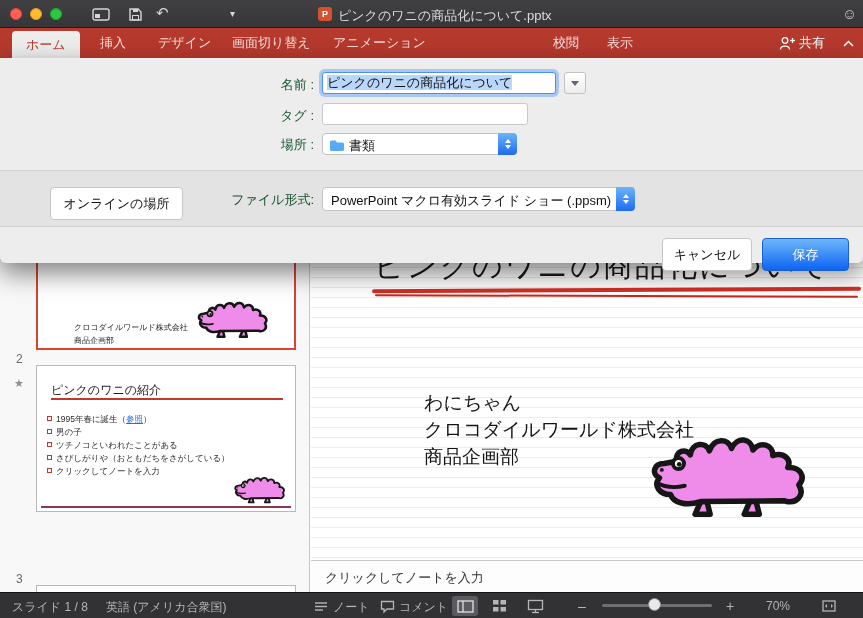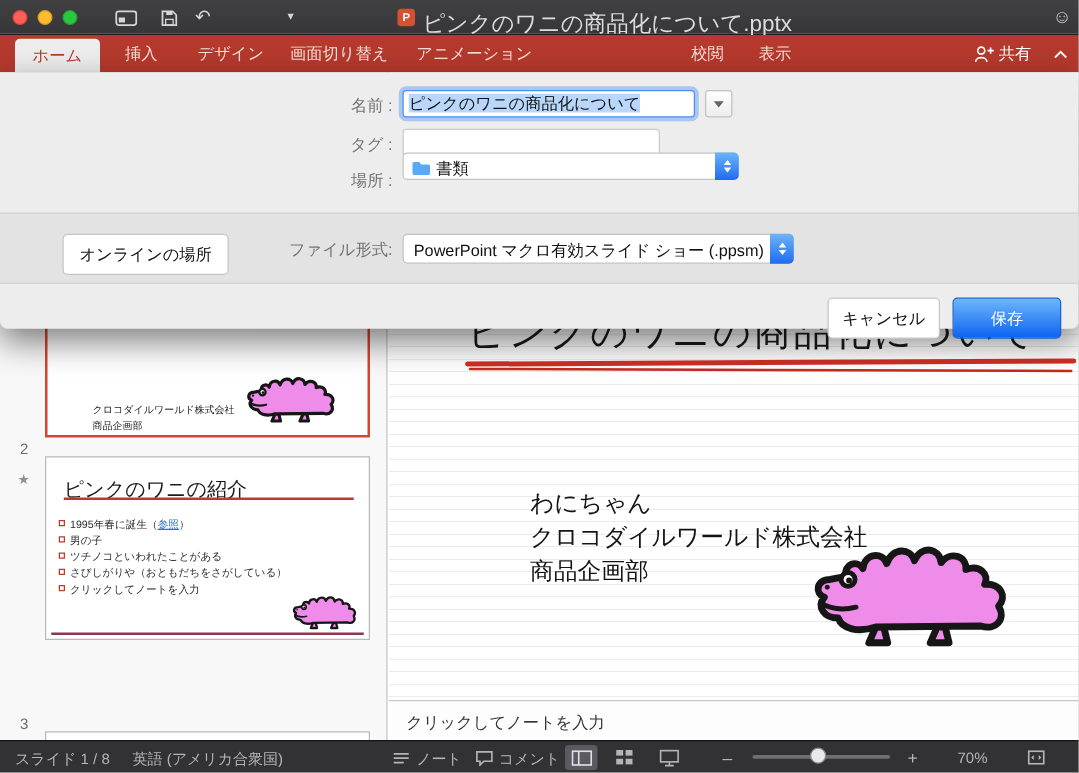--- a/index.html
+++ b/index.html
@@ -7,21 +7,21 @@
   .screen{position:relative;width:863px;height:618px;overflow:hidden;background:#fff;}
   .abs{position:absolute;}
 
   
   .titlebar{position:absolute;left:0;top:0;width:863px;height:28px;background:linear-gradient(#414144,#363638);border-bottom:1px solid #1d1d1f;}
   .tl{position:absolute;top:8px;width:12px;height:12px;border-radius:50%;}
   .tl.red{background:#ff5f57;border:1px solid #e0443e;}
   .tl.yellow{background:#febc2e;border:1px solid #d89e24;}
   .tl.green{background:#28c840;border:1px solid #24a732;}
   .tb-ic{position:absolute;color:#d6d6d6;}
-  .doc-title{position:absolute;top:7px;font-size:18px;color:#dcdcdc;white-space:nowrap;}
+  .doc-title{position:absolute;top:7px;font-size:13px;color:#dcdcdc;white-space:nowrap;}
   .search-field{position:absolute;left:618px;top:5px;width:214px;height:19px;background:#2b2b2d;border:1px solid #1c1c1e;border-radius:4px;}
   .search-input{position:absolute;left:22px;top:0;width:186px;height:17px;background:transparent;border:none;outline:none;color:#cfcfcf;font-size:12px;}
   .search-input::placeholder{color:#8f8f93;}
   .docicon{position:absolute;border-radius:3px;background:#d35230;color:#fff;font-size:9px;font-weight:bold;text-align:center;line-height:14px;}
 
   
   .ribbon{position:absolute;left:0;top:28px;width:863px;height:30px;background:#b5392d;}
   .tab{position:absolute;top:0;height:30px;line-height:30px;font-size:13px;color:#f8ddd6;white-space:nowrap;cursor:default;}
   .tab.sel{top:3px;height:27px;line-height:27px;background:#ededed;color:#b8362a;border-radius:4px 4px 0 0;padding:0 14px;}
 
@@ -47,21 +47,21 @@
   
   .statusbar{position:absolute;left:0;top:592px;width:863px;height:26px;background:#323234;border-top:1px solid #141414;text-align:right;}
   .sb-text{position:absolute;top:6px;font-size:12px;color:#b5b5b5;white-space:nowrap;}
   .sb-btn{position:absolute;top:3px;width:26px;height:20px;border-radius:3px;display:flex;align-items:center;justify-content:center;}
   .sb-btn.sel{background:#5a5a60;}
   .slider-track{position:absolute;left:602px;top:11px;width:110px;height:3px;background:#6e6e73;border-radius:2px;}
   .slider-knob{position:absolute;left:648px;top:5px;width:13px;height:13px;border-radius:50%;background:#e9e9e9;border:1px solid #8a8a8a;}
 
   
   .sheet{position:absolute;left:0;top:58px;width:863px;height:205px;background:#ededed;border-radius:0 0 6px 6px;box-shadow:0 10px 26px rgba(0,0,0,.5);z-index:50;}
-  .sh-label{position:absolute;left:150px;width:164px;text-align:right;font-size:13px;color:#737373;white-space:nowrap;}
+  .sh-label{position:absolute;left:150px;width:164px;text-align:right;font-size:13px;color:#14532d;white-space:nowrap;}
   .field{position:absolute;height:22px;background:#fff;border:1px solid #c9c9c9;border-radius:3px;font-size:13px;color:#111;}
   .name-field{border:1px solid #4a90ee;box-shadow:0 0 0 3px rgba(87,152,247,.45);line-height:20px;padding:0 4px;white-space:nowrap;overflow:hidden;}
   .name-field .sel-text{background:#b9d7fb;}
   .expander{position:absolute;left:564px;top:14px;width:22px;height:22px;background:linear-gradient(#fff,#ededed);border:1px solid #c2c2c2;border-radius:3px;display:flex;align-items:center;justify-content:center;}
   .popup{position:absolute;height:22px;background:#fff;border:1px solid #c3c3c3;border-radius:4px;font-size:13px;color:#111;}
   .popup .stepper{position:absolute;right:-1px;top:-1px;width:19px;height:22px;border-radius:0 4px 4px 0;background:linear-gradient(#6db4f9,#1e6bf0);display:flex;flex-direction:column;align-items:center;justify-content:center;gap:2px;}
   .tri-up{width:0;height:0;border-left:3.5px solid transparent;border-right:3.5px solid transparent;border-bottom:4.5px solid #fff;}
   .tri-down{width:0;height:0;border-left:3.5px solid transparent;border-right:3.5px solid transparent;border-top:4.5px solid #fff;}
   .tri-gray{width:0;height:0;border-left:4px solid transparent;border-right:4px solid transparent;border-top:5px solid #666;}
   .band{position:absolute;left:0;top:112px;width:863px;height:57px;background:#e3e3e3;border-top:1px solid #d2d2d2;border-bottom:1px solid #d2d2d2;}
@@ -145,21 +145,21 @@
         <div class="abs" style="left:36px;top:129px;font-size:8px;color:#222">商品企画部</div>
         <svg class="croc abs" style="left:158px;top:86px" width="80" height="47">
             <use href="#croc"></use>
           </svg>
       </div>
 
       <span class="slide-num" style="top:294px">2</span>
       <span class="anim-star" style="top:319px">★</span>
 
       <div class="thumb normal lined-sm" style="top:307px;height:147px">
-        <div class="abs" style="left:14px;top:16px;font-size:16px;color:#1c1c1c">ピンクのワニの紹介</div>
+        <div class="abs" style="left:14px;top:16px;font-size:12px;color:#1c1c1c">ピンクのワニの紹介</div>
         <div class="abs" style="left:14px;top:32px;width:232px;height:2px;background:#c0392b"></div>
 
         <div class="bullet-row" style="top:48px">
           <span class="bullet-sq"></span><span>1995年春に誕生（</span><span class="link">参照</span><span>）</span>
         </div>
         <div class="bullet-row" style="top:61px">
           <span class="bullet-sq"></span><span>男の子</span>
         </div>
         <div class="bullet-row" style="top:74px">
           <span class="bullet-sq"></span><span>ツチノコといわれたことがある</span>
@@ -262,21 +262,21 @@
       <span class="sel-text">ピンクのワニの商品化について</span>
     </div>
     <div class="expander">
         <span class="tri-gray"></span>
       </div>
 
     <span class="sh-label" style="top:49px">タグ :</span>
     <input class="field" style="left: 322px; top: 45px; width: 206px;" value="">
 
     <span class="sh-label" style="top:78px">場所 :</span>
-    <div class="popup" style="left:322px;top:64px;width:269px">
+    <div class="popup" style="left:322px;top:75px;width:195px">
       <svg class="abs" style="left:6px;top:5px" width="15" height="12">
         <path d="M1 3 a1.5 1.5 0 0 1 1.5 -1.5 h4 l1.5 2 h5.5 a1.5 1.5 0 0 1 1.5 1.5 v5.5 a1.5 1.5 0 0 1 -1.5 1.5 h-11 a1.5 1.5 0 0 1 -1.5 -1.5 z" fill="#58aaf6"></path>
       </svg>
       <span class="abs" style="left:26px;top:3px">書類</span>
       <span class="stepper">
           <span class="tri-up"></span>
           <span class="tri-down"></span>
         </span>
     </div>
 

